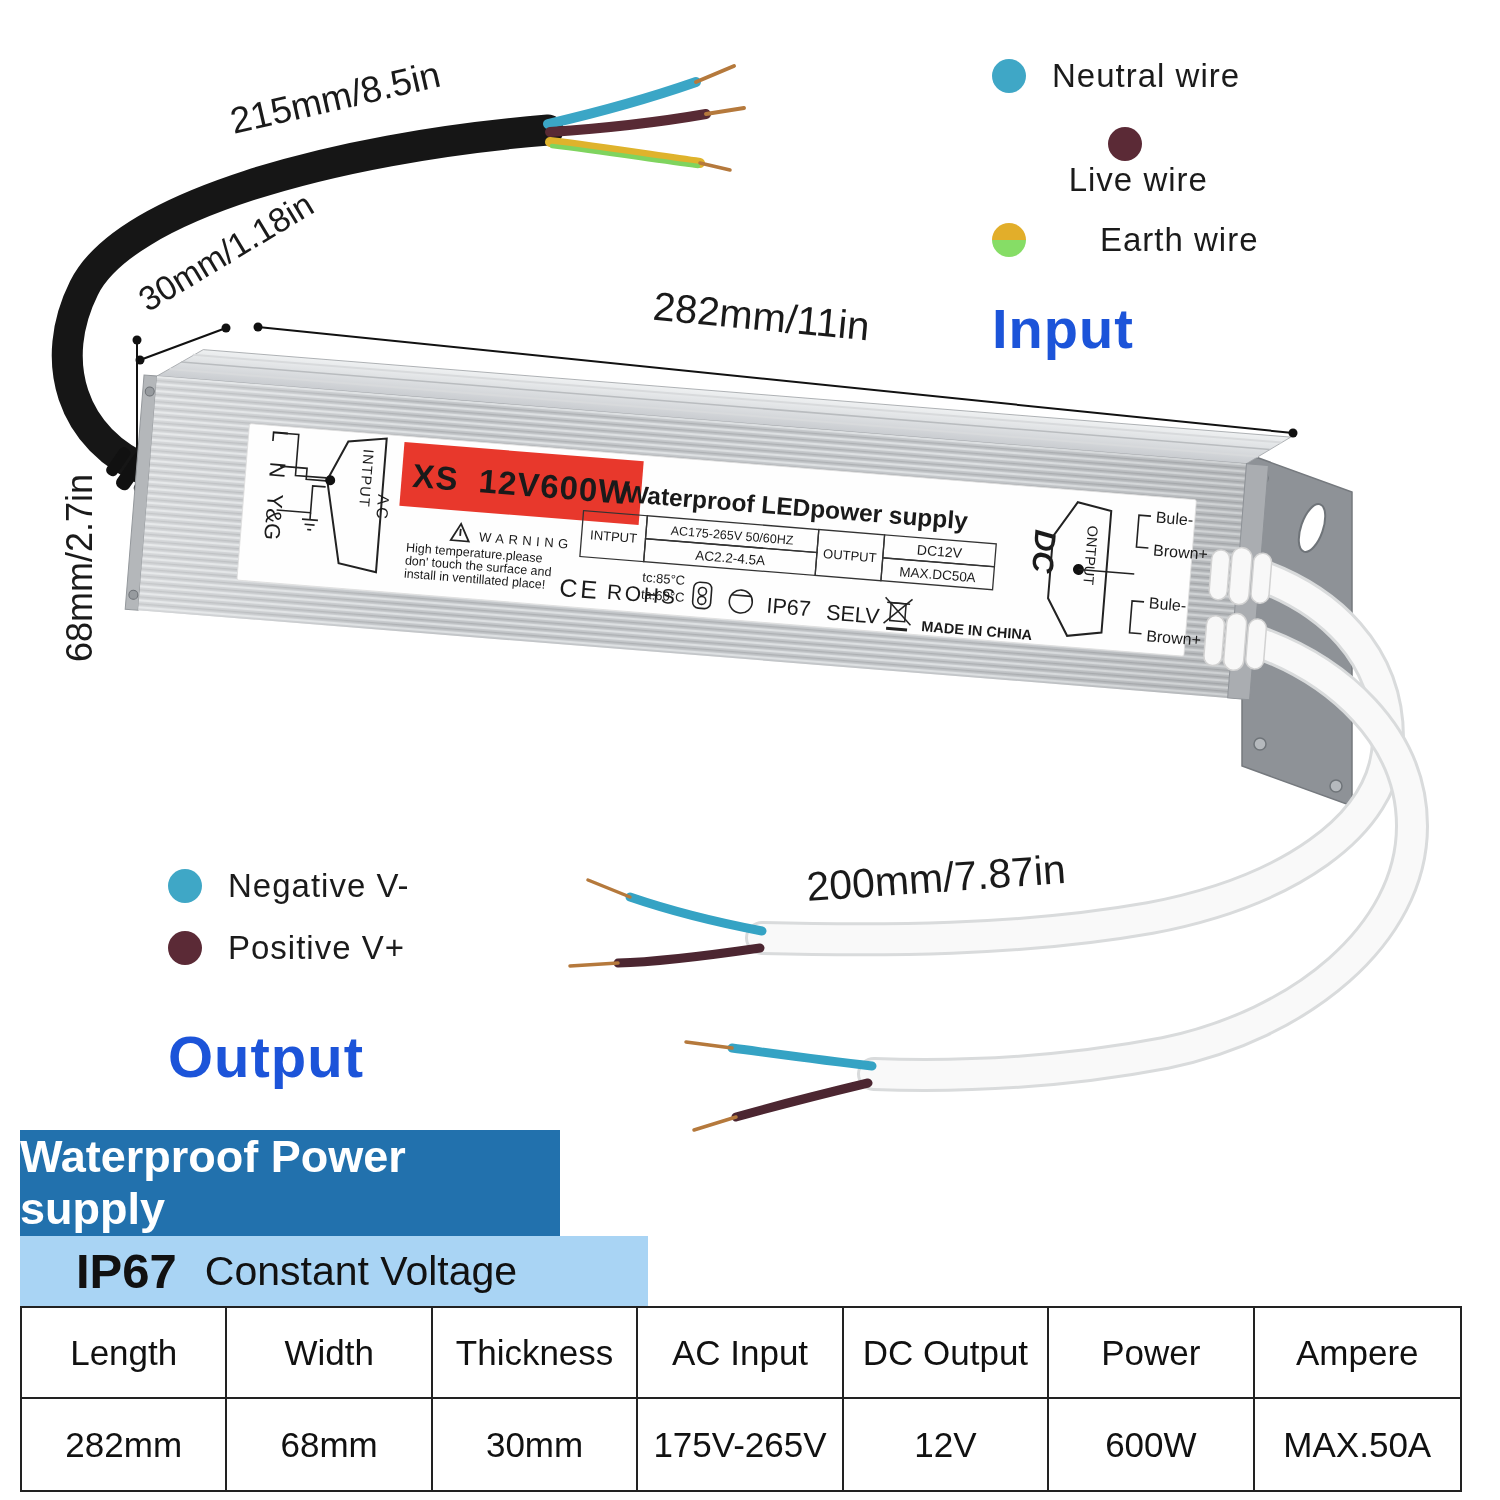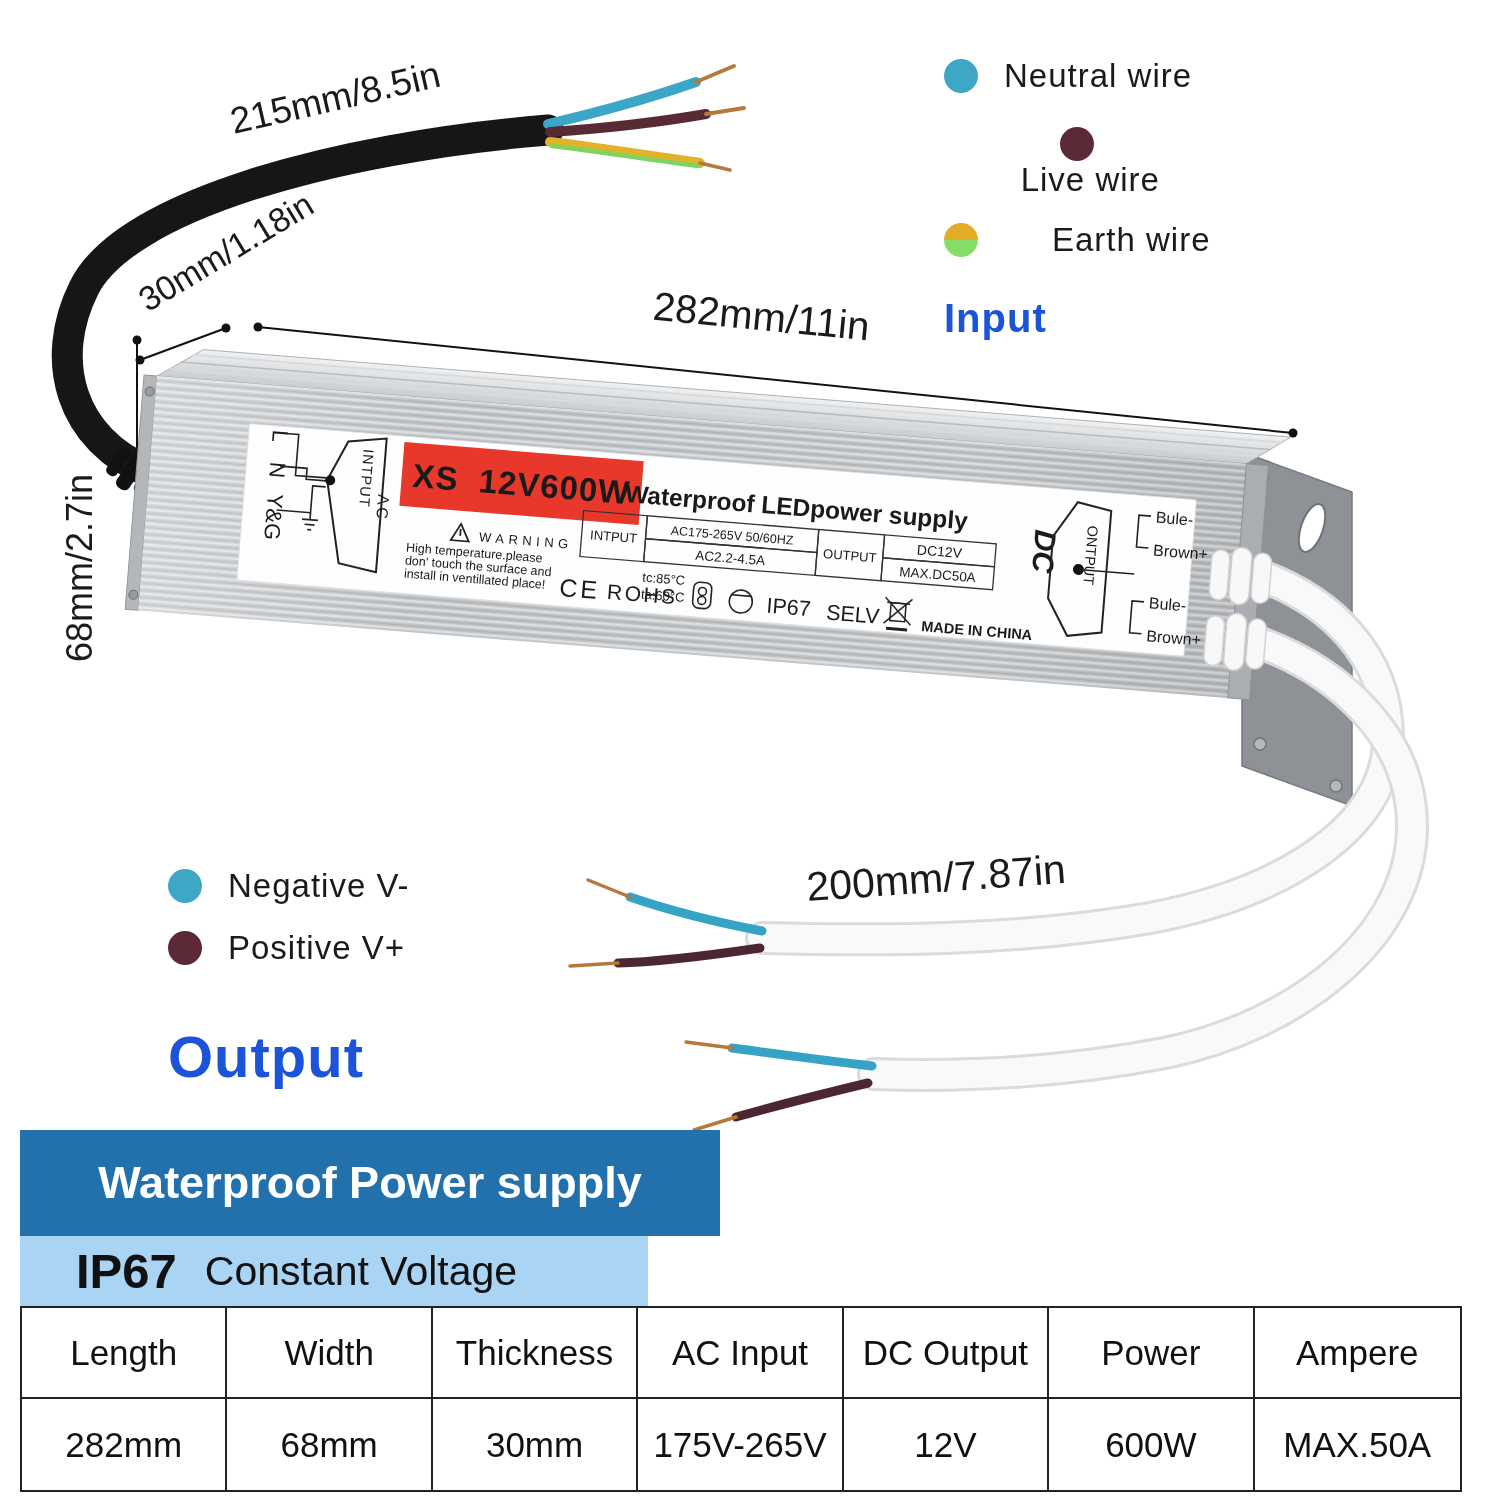--- a/index.html
+++ b/index.html
@@ -5,29 +5,29 @@
   html,body{margin:0;padding:0;background:#fff;}
   body{width:1500px;height:1500px;position:relative;font-family:"Liberation Sans",sans-serif;overflow:hidden;}
   #diagram{position:absolute;left:0;top:0;}
   .legend{position:absolute;}
   .legend-row{display:flex;align-items:center;}
   .swatch{width:34px;height:34px;border-radius:50%;flex:0 0 34px;}
   .swatch.neutral{background:#3fa7c6;}
   .swatch.live{background:#5b2a36;}
   .swatch.earth{background:linear-gradient(#e2ae2a 50%,#86dd66 50%);}
   .legend-label{font-size:33px;color:#1b1b1b;margin-left:26px;letter-spacing:1px;}
-  .legend-title{color:#1c54d9;font-weight:bold;font-size:40px;letter-spacing:1px;}
-  #legend-input{left:944px;top:57px;}
+  .legend-title{color:#1c54d9;font-weight:bold;font-size:56px;letter-spacing:1px;}
+  #legend-input{left:992px;top:57px;}
   #legend-input .row2{margin-top:32px;flex-direction:column;}
   #legend-input .row3{margin-top:22px;gap:48px;}
   #legend-input .legend-title{margin-top:37px;}
   #legend-output{left:168px;top:867px;}
   #legend-output .row2{margin-top:24px;}
   #legend-output .legend-title{margin-top:56px;font-size:58px;}
-  #banner1{position:absolute;left:20px;top:1130px;width:700px;height:106px;background:#2271ad;
+  #banner1{position:absolute;left:20px;top:1130px;width:540px;height:106px;background:#2271ad;
            display:flex;align-items:center;justify-content:center;color:#fff;font-weight:bold;font-size:45px;}
   #banner2{position:absolute;left:20px;top:1236px;width:628px;height:70px;background:#a9d4f4;
            display:flex;align-items:center;padding-left:56px;box-sizing:border-box;color:#111;}
   #banner2 .ip{font-weight:bold;font-size:49px;}
   #banner2 .cv{font-size:41px;margin-left:28px;}
   #spec-table{position:absolute;left:20px;top:1306px;width:1442px;height:186px;
               display:grid;grid-template-columns:repeat(7,1fr);grid-template-rows:1fr 1fr;
               border:2px solid #222;box-sizing:border-box;background:#fff;}
   #spec-table .cell{display:flex;align-items:center;justify-content:center;font-size:35px;color:#111;
               border-right:2px solid #222;box-sizing:border-box;}

